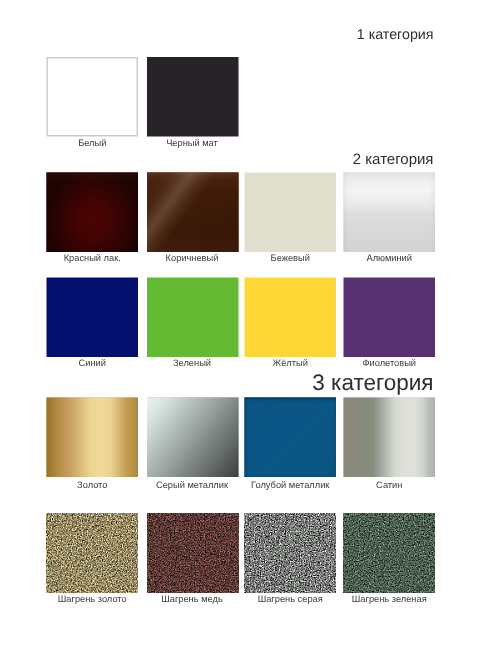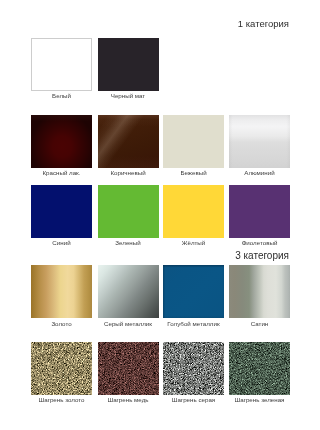--- a/index.html
+++ b/index.html
@@ -78,20 +78,21 @@
     </svg>
 <div class="section-title" style="top:18px;font-size:9.5px">1 категория</div>
     <div class="cell" style="left:31px;top:38px">
       <div class="sw f-white" style="background-color:#ffffff"></div>
       <div class="lbl" style="top:54px">Белый</div>
     </div>
     <div class="cell" style="left:97.5px;top:38px">
       <div class="sw f-flat" style="background-color:#282329"></div>
       <div class="lbl" style="top:54px">Черный мат</div>
     </div>
+    <div class="section-title" style="top:101px;font-size:10px">2 категория</div>
     <div class="cell" style="left:31px;top:115px">
       <div class="sw f-gloss-red" style="background-color:#4a0404"></div>
       <div class="lbl" style="top:54px">Красный лак.</div>
     </div>
     <div class="cell" style="left:97.5px;top:115px">
       <div class="sw f-gloss-brown" style="background-color:#3d1a08"></div>
       <div class="lbl" style="top:54px">Коричневый</div>
     </div>
     <div class="cell" style="left:163px;top:115px">
       <div class="sw f-flat" style="background-color:#e0decd"></div>
@@ -110,21 +111,21 @@
       <div class="lbl" style="top:54px">Зеленый</div>
     </div>
     <div class="cell" style="left:163px;top:185px">
       <div class="sw f-flat" style="background-color:#ffd837"></div>
       <div class="lbl" style="top:54px">Жёлтый</div>
     </div>
     <div class="cell" style="left:229px;top:185px">
       <div class="sw f-flat" style="background-color:#583172"></div>
       <div class="lbl" style="top:54px">Фиолетовый</div>
     </div>
-    <div class="section-title" style="top:250px;font-size:10px">3 категория</div>
+    <div class="section-title" style="top:250px;font-size:15px">3 категория</div>
     <div class="cell" style="left:31px;top:265px">
       <div class="sw f-gold" style="background-color:#c4a45c"></div>
       <div class="lbl" style="top:55px">Золото</div>
     </div>
     <div class="cell" style="left:97.5px;top:265px">
       <div class="sw f-gray-metal" style="background-color:#8e9a95"></div>
       <div class="lbl" style="top:55px">Серый металлик</div>
     </div>
     <div class="cell" style="left:163px;top:265px">
       <div class="sw f-blue-metal" style="background-color:#0d5688"></div>

